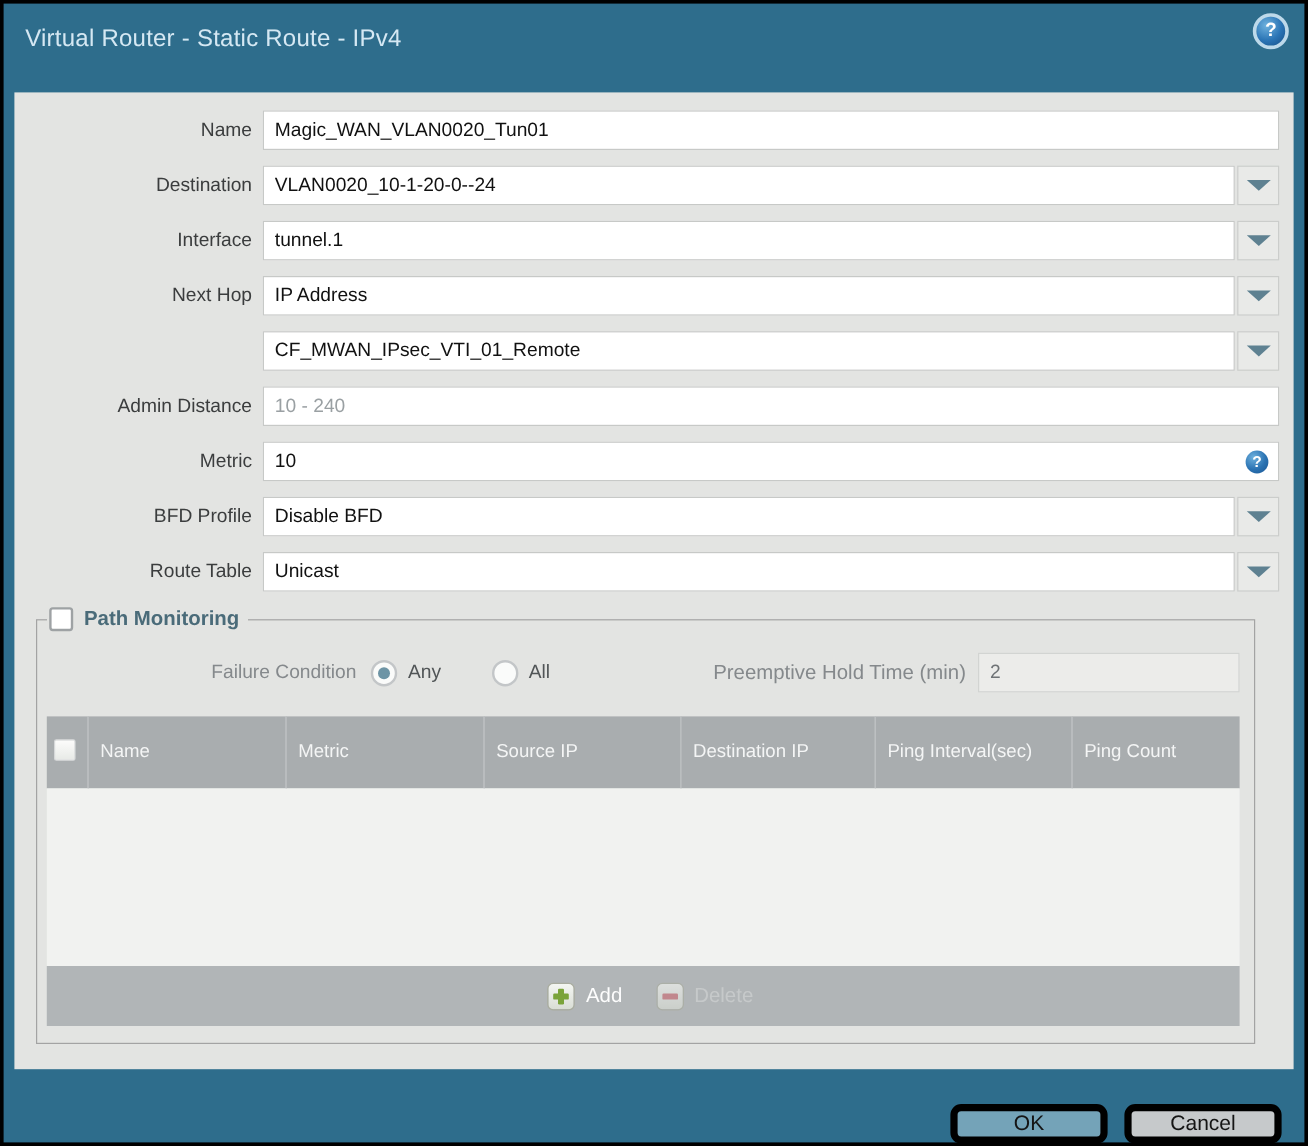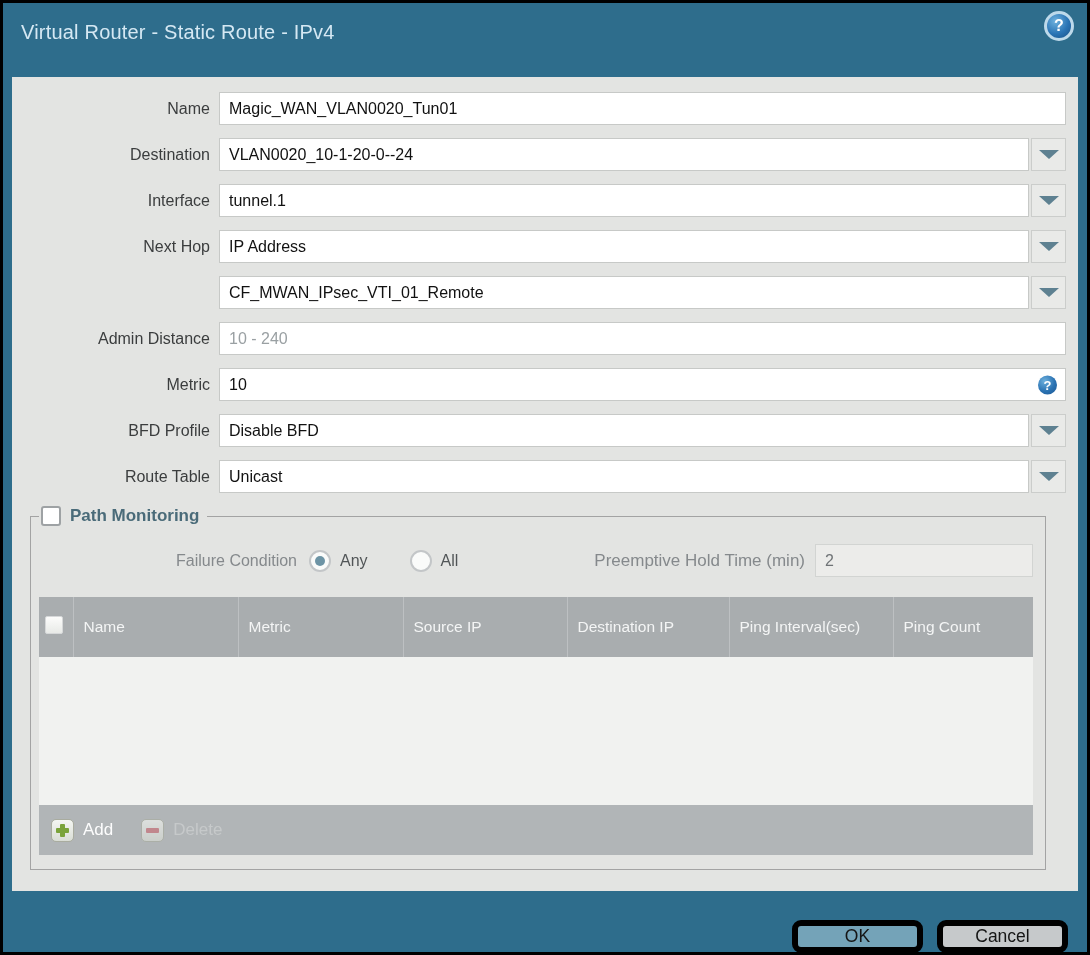--- a/index.html
+++ b/index.html
@@ -132,21 +132,21 @@
   }
   .pm-table th:last-child{border-right:none;}
   .hdr-cb{
     width:18px;height:18px;box-sizing:border-box;
     background:linear-gradient(#fcfcfb,#e8eae7);
     border:1px solid #d6d8d9;border-radius:2px;cursor:pointer;
   }
   .pm-body-cell{background:#f1f2f0;height:148px;padding:0;}
   .pm-toolbar{
     background:#b1b5b7;height:50px;
-    display:flex;align-items:center;gap:28px;padding-left:12px;
+    display:flex;align-items:center;gap:28px;padding-left:12px;justify-content:center;
   }
   .tool{display:flex;align-items:center;gap:9px;cursor:pointer;}
   .tool-label{font-size:17px;color:#fdfdfd;}
   .tool.disabled{cursor:default;}
   .tool.disabled .tool-label{color:#c6c9ca;}
   .tool-icon{
     width:23px;height:23px;border-radius:5px;box-sizing:border-box;
     background:linear-gradient(#f4f6f2,#d9ddd5);
     border:1px solid #a9ac9f;
     position:relative;flex:none;

